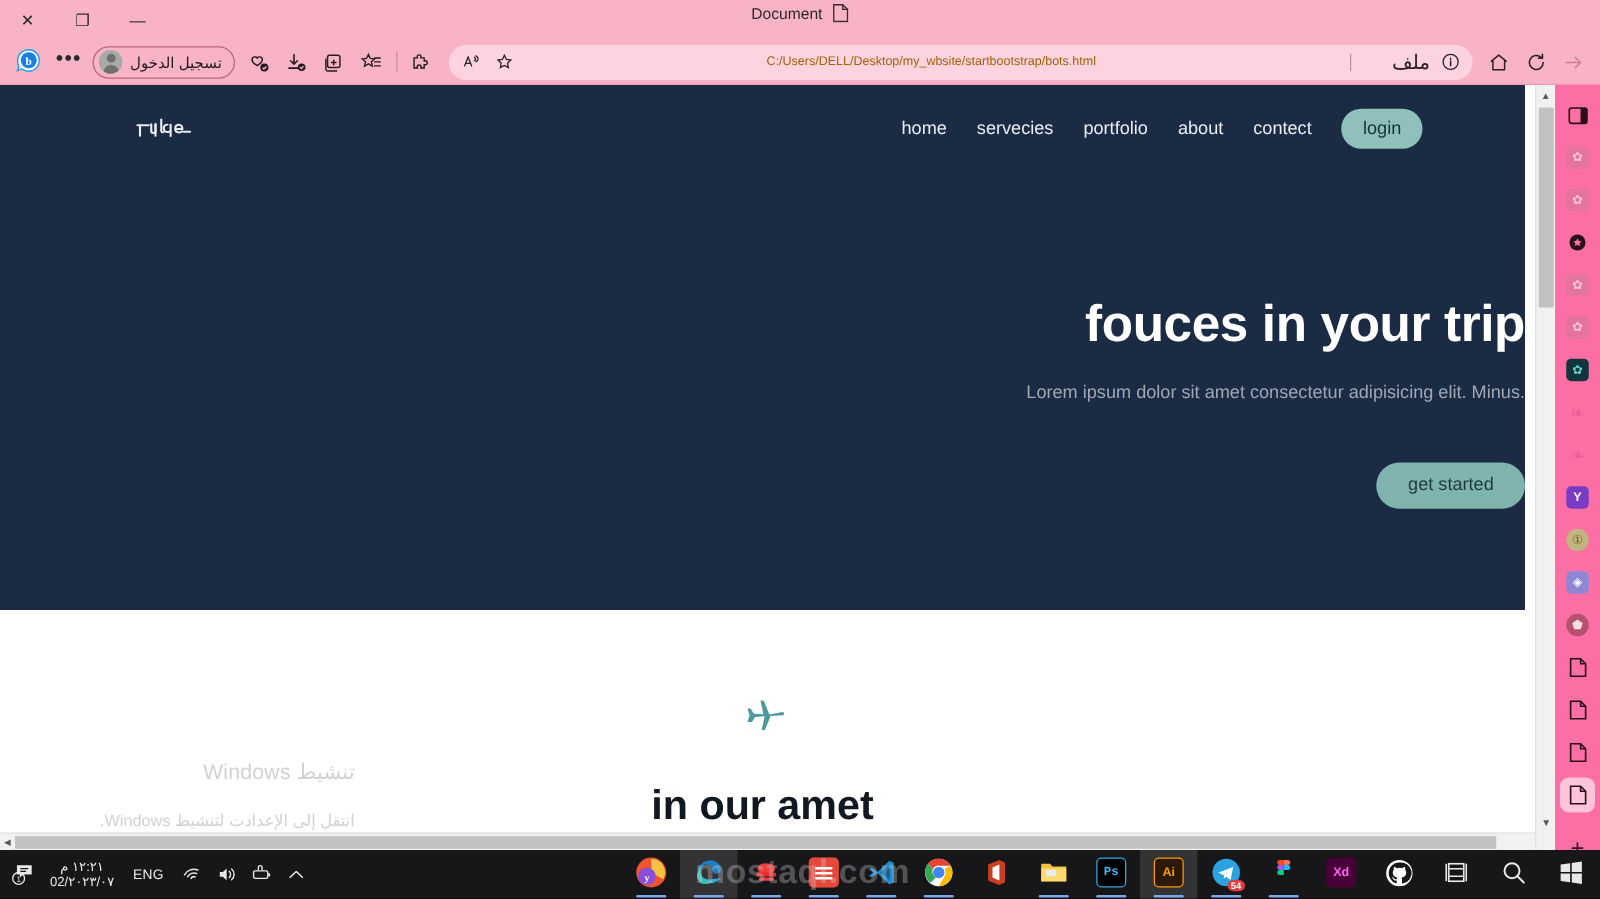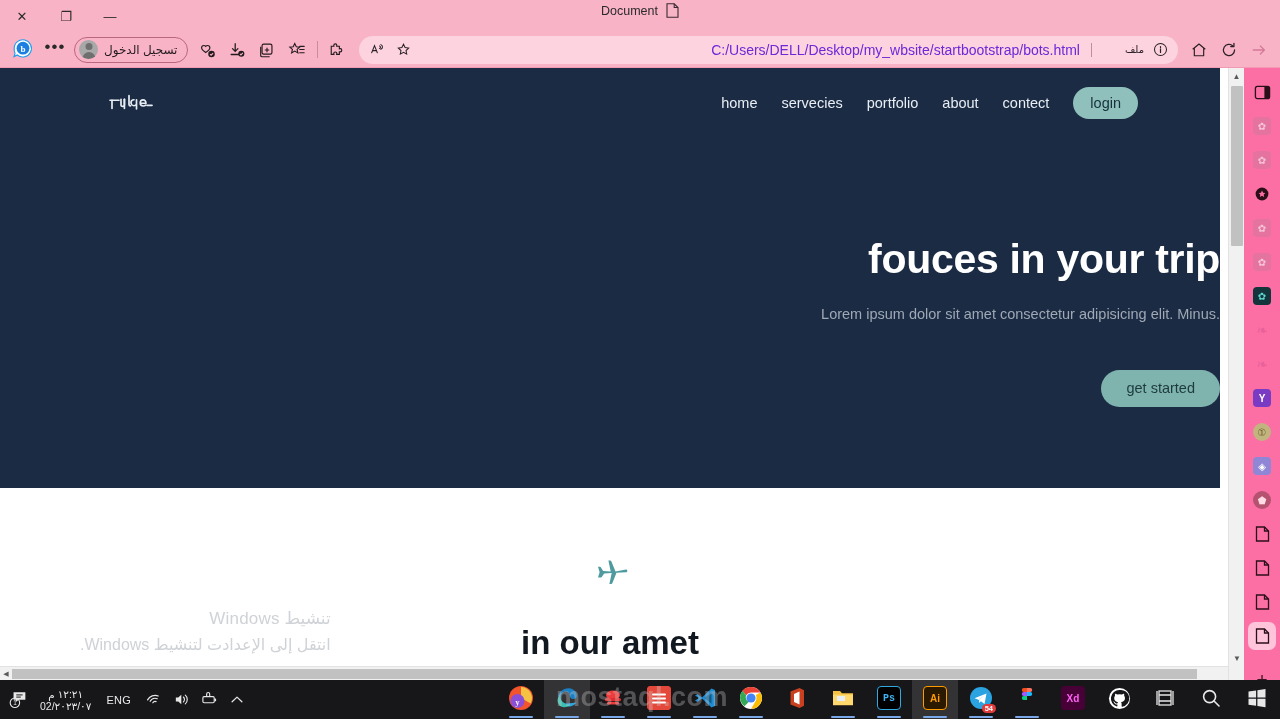--- a/index.html
+++ b/index.html
@@ -79,25 +79,25 @@
   
   .omnibox {
     flex: 1 1 auto; height: 28px; margin: 0 6px;
     background: #fcd3df; border-radius: 14px;
     display: flex; flex-direction: row; align-items: center;
     padding: 0 6px; direction: rtl;
   }
   .omni-left { display: flex; align-items: center; gap: 4px; flex: 0 0 auto; }
   .omni-right { display: flex; align-items: center; gap: 2px; flex: 0 0 auto; }
   .omni-url {
-    flex: 1 1 auto; font-size: 14px; color: #6d28d9;
-    direction: ltr; text-align: right; white-space: nowrap; overflow: hidden;
+    flex: 1 1 auto; font-size: 10px; color: #a16207;
+    direction: ltr; text-align: center; white-space: nowrap; overflow: hidden;
     padding: 0 6px;
   }
-  .omni-file { font-size: 10px; color: #2a2025; white-space: nowrap; margin-left: 24px; }
+  .omni-file { font-size: 16px; color: #2a2025; white-space: nowrap; margin-left: 24px; }
   .omni-div { width: 1px; height: 14px; background: #c08ea0; margin: 0 5px; }
   .omni-ico { width: 24px; height: 24px; display: flex; align-items: center; justify-content: center; color:#2a2025; border-radius: 50%;}
 
   
   .viewport {
     position: absolute; left: 0; top: 68px; width: 1244px; height: 612px;
     overflow: hidden; background: #fff;
   }
   .site-nav-wrap {
     width: 1220px; height: 420px; background: #1b2b44;
@@ -143,21 +143,21 @@
     margin-top: 30px; font-size: 33px; font-weight: bold; color: #121820;
   }
 
   
   .activation {
     position: absolute; left: 80px; top: 540px;
     text-align: right; direction: rtl; color: #cfd2d6;
     pointer-events: none; user-select: none;
   }
   .activation .a1 { font-size: 17px; letter-spacing: .2px; }
-  .activation .a2 { font-size: 16px; margin-top: 6px; }
+  .activation .a2 { font-size: 13px; margin-top: 21px; }
 
   
   .site-wm {
     position: absolute; left: 556px; top: 608px;
     font-size: 36px; font-weight: bold; color: rgba(120,120,120,.20);
     letter-spacing: 1px; pointer-events: none; user-select: none;
     white-space: nowrap;
   }
 
   

